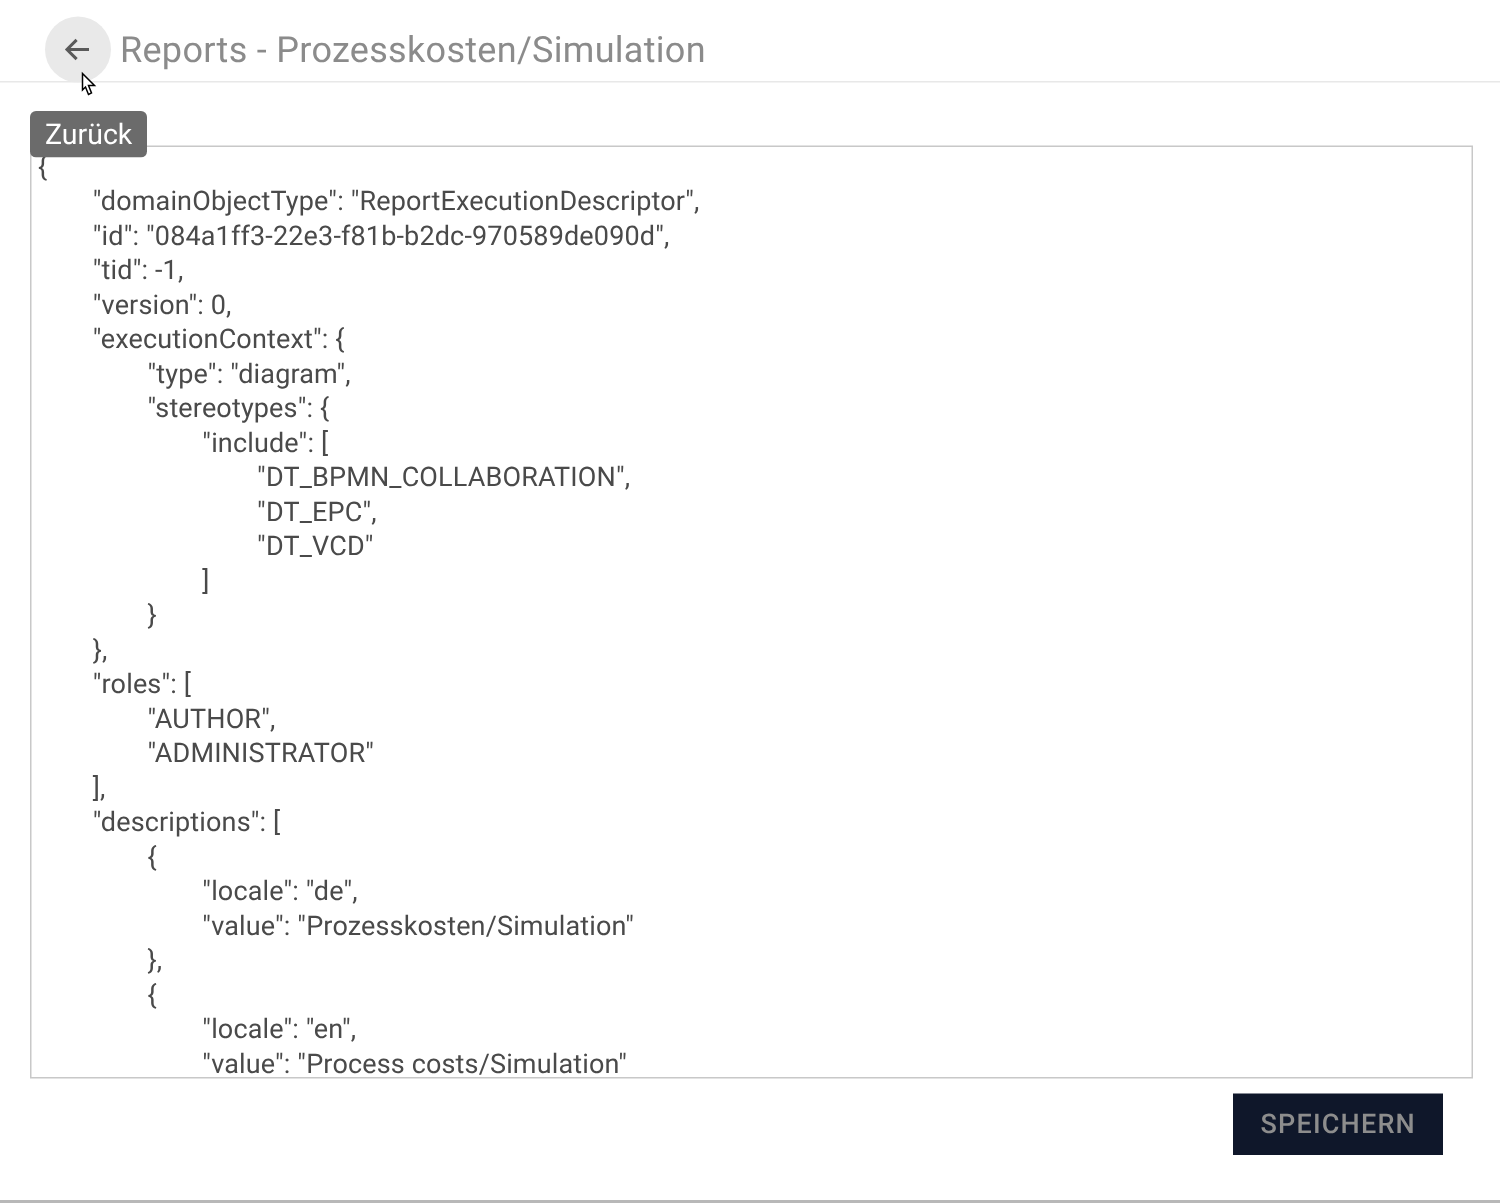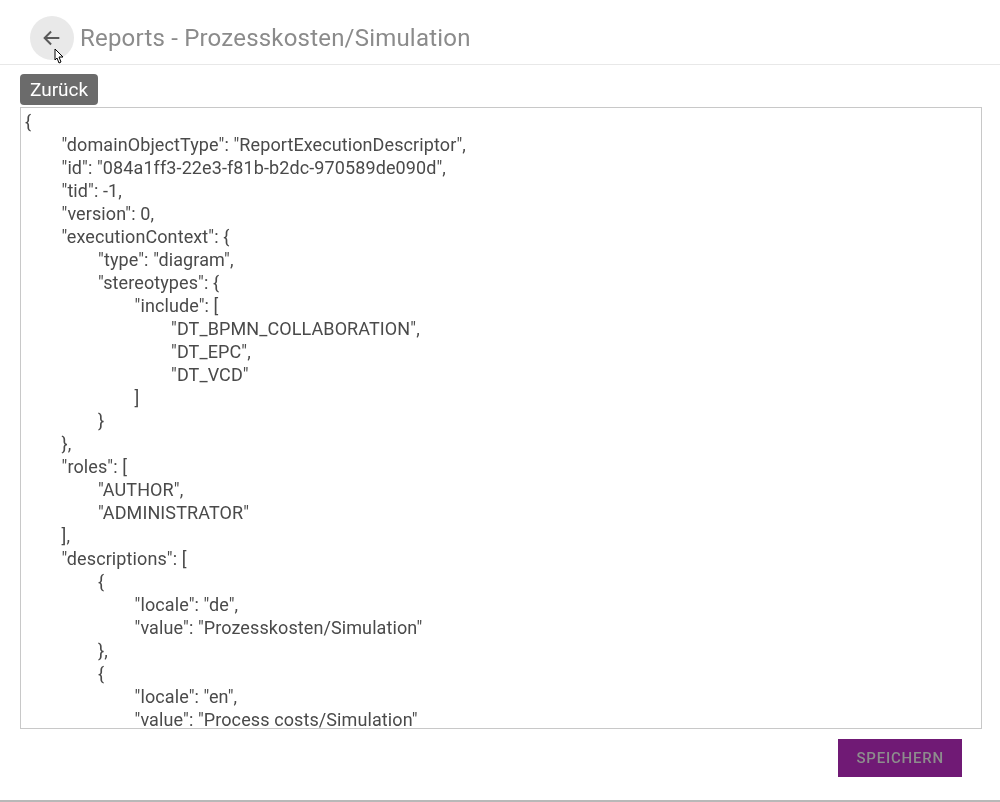--- a/index.html
+++ b/index.html
@@ -14,21 +14,21 @@
       height: 802px;
       overflow: hidden;
       position: relative;
       color: #4a4a4a;
     }
     .header {
       display: flex;
       align-items: center;
       padding: 22px 12px 10px 30px;
       border-bottom: 1px solid #e8e8e8;
-      height: 65px;
+      height: 55px;
       position: relative;
     }
     .back-button {
       width: 44px;
       height: 44px;
       border-radius: 50%;
       background: #e9e9e9;
       display: flex;
       align-items: center;
       justify-content: center;
@@ -107,24 +107,24 @@
     .json-text::-webkit-scrollbar-button {
       height: 17px;
       background: #f7f7f7;
     }
     .footer {
       display: flex;
       justify-content: flex-end;
       padding: 10px 18px 0 18px;
     }
     .save-button {
-      background: #701a75;
+      background: #0f172a;
       color: #8d8d8d;
       border: none;
-      font-size: 15px;
+      font-size: 18px;
       padding: 10px 18px;
       letter-spacing: 0.8px;
       font-weight: 500;
       cursor: pointer;
       font-family: inherit;
       margin-left: 47px;
     }
     .bottom-border {
       position: absolute;
       bottom: 0;

